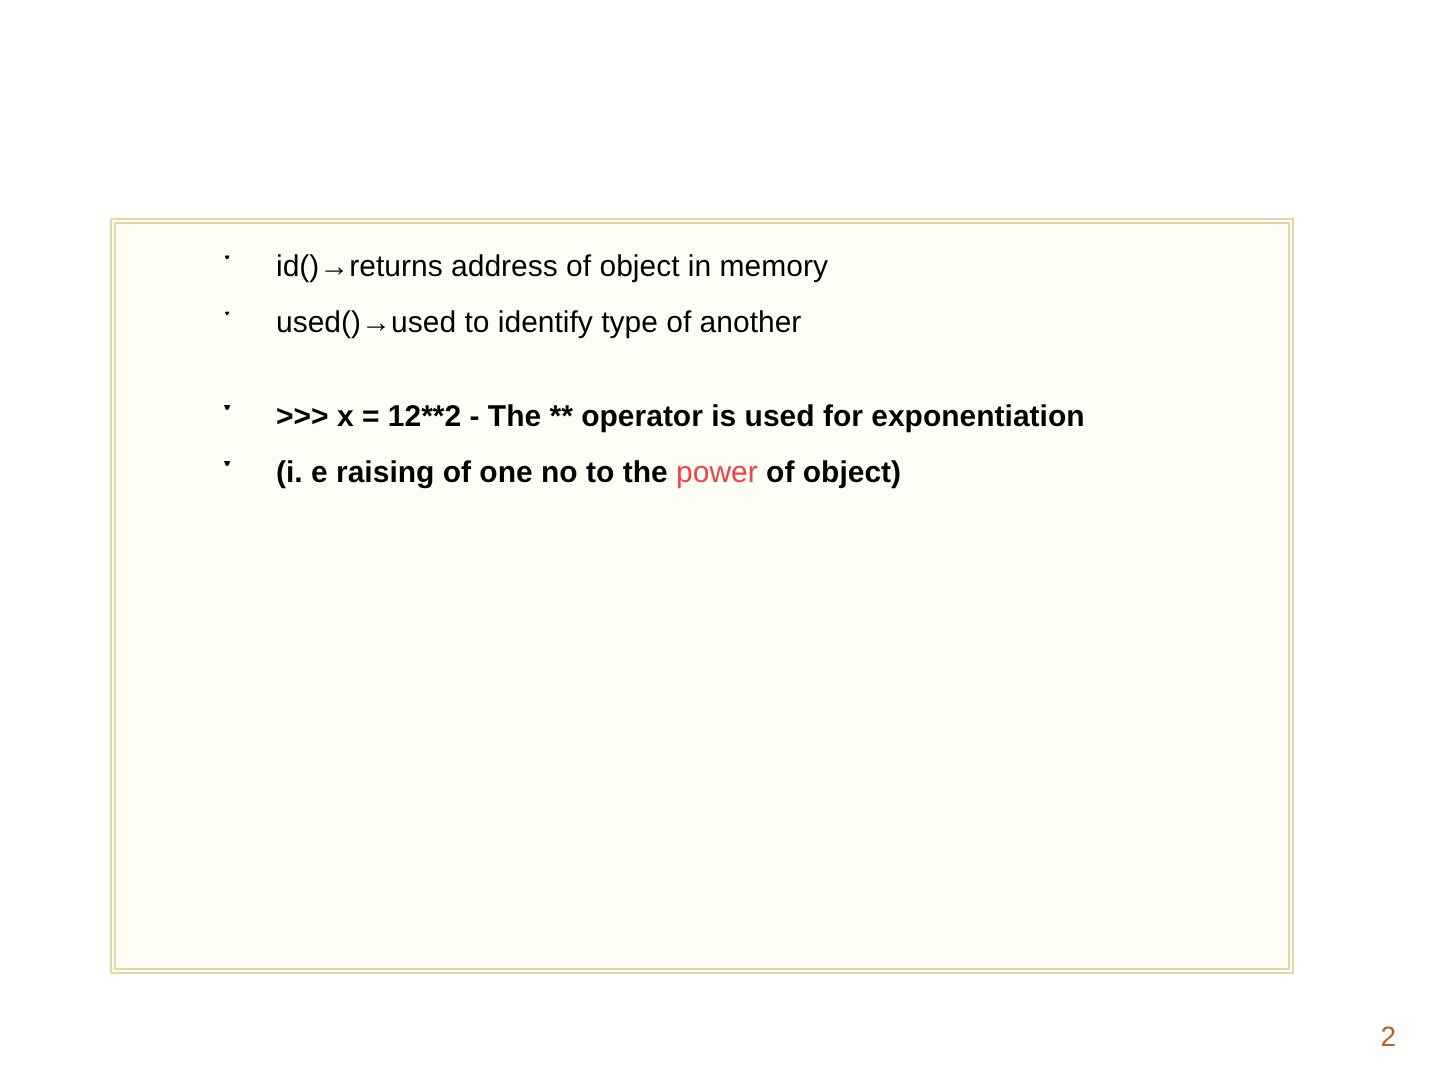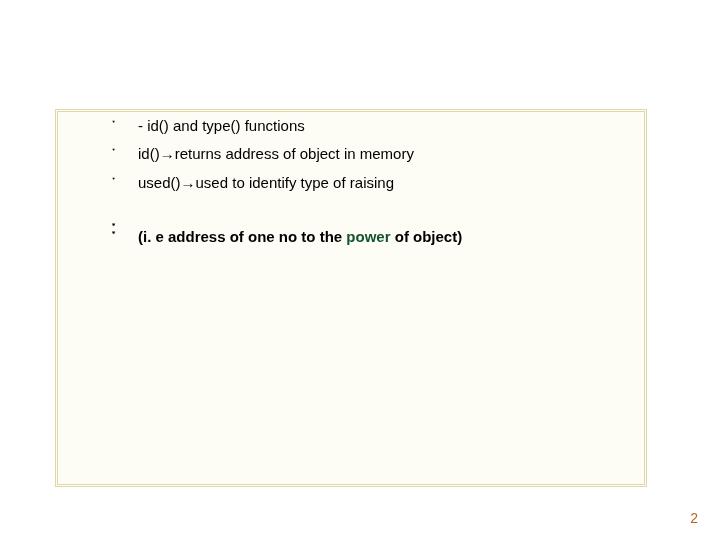--- a/index.html
+++ b/index.html
@@ -57,22 +57,22 @@
     font-size: 15px;
   }
   .gap {
     height: 18px;
   }
   .line4, .line5 {
     font-weight: bold;
     font-size: 15.5px;
   }
   .line5 .power-word {
-    color: #14532d;
-    font-weight: bold;
+    color: #ef4444;
+    font-weight: normal;
   }
   .slide-number {
     position: absolute;
     right: 22px;
     bottom: 14px;
     font-size: 14px;
     color: #b5651d;
     z-index: 3;
   }
   .arrow {
@@ -84,47 +84,47 @@
 
 <div class="slide">
 
   <div class="inner-frame"></div>
 
   <div class="content">
     <ul class="bullets">
 
       <li>
         <span class="bullet-glyph">་</span>
-        <span>- id() and type() functions</span>
       </li>
 
       <li>
         <span class="bullet-glyph">་</span>
         <span>
           <span>id()</span><span class="arrow">→</span><span>returns address of object in memory</span>
         </span>
       </li>
 
       <li>
         <span class="bullet-glyph">་</span>
         <span>
-          <span>used()</span><span class="arrow">→</span><span>used to identify type of raising</span>
+          <span>used()</span><span class="arrow">→</span><span>used to identify type of another</span>
         </span>
       </li>
 
       <li class="gap" style="padding:0;margin:0;"></li>
 
       <li class="line4">
         <span class="bullet-glyph">་</span>
+        <span>&gt;&gt;&gt; x = 12**2  - The ** operator is used for exponentiation</span>
       </li>
 
       <li class="line5">
         <span class="bullet-glyph">་</span>
         <span>
-          <span>(i. e address of one no to the </span><span class="power-word">power</span><span> of object)</span>
+          <span>(i. e raising of one no to the </span><span class="power-word">power</span><span> of object)</span>
         </span>
       </li>
 
     </ul>
   </div>
 
   <div class="slide-number">2</div>
 
 </div>
 

